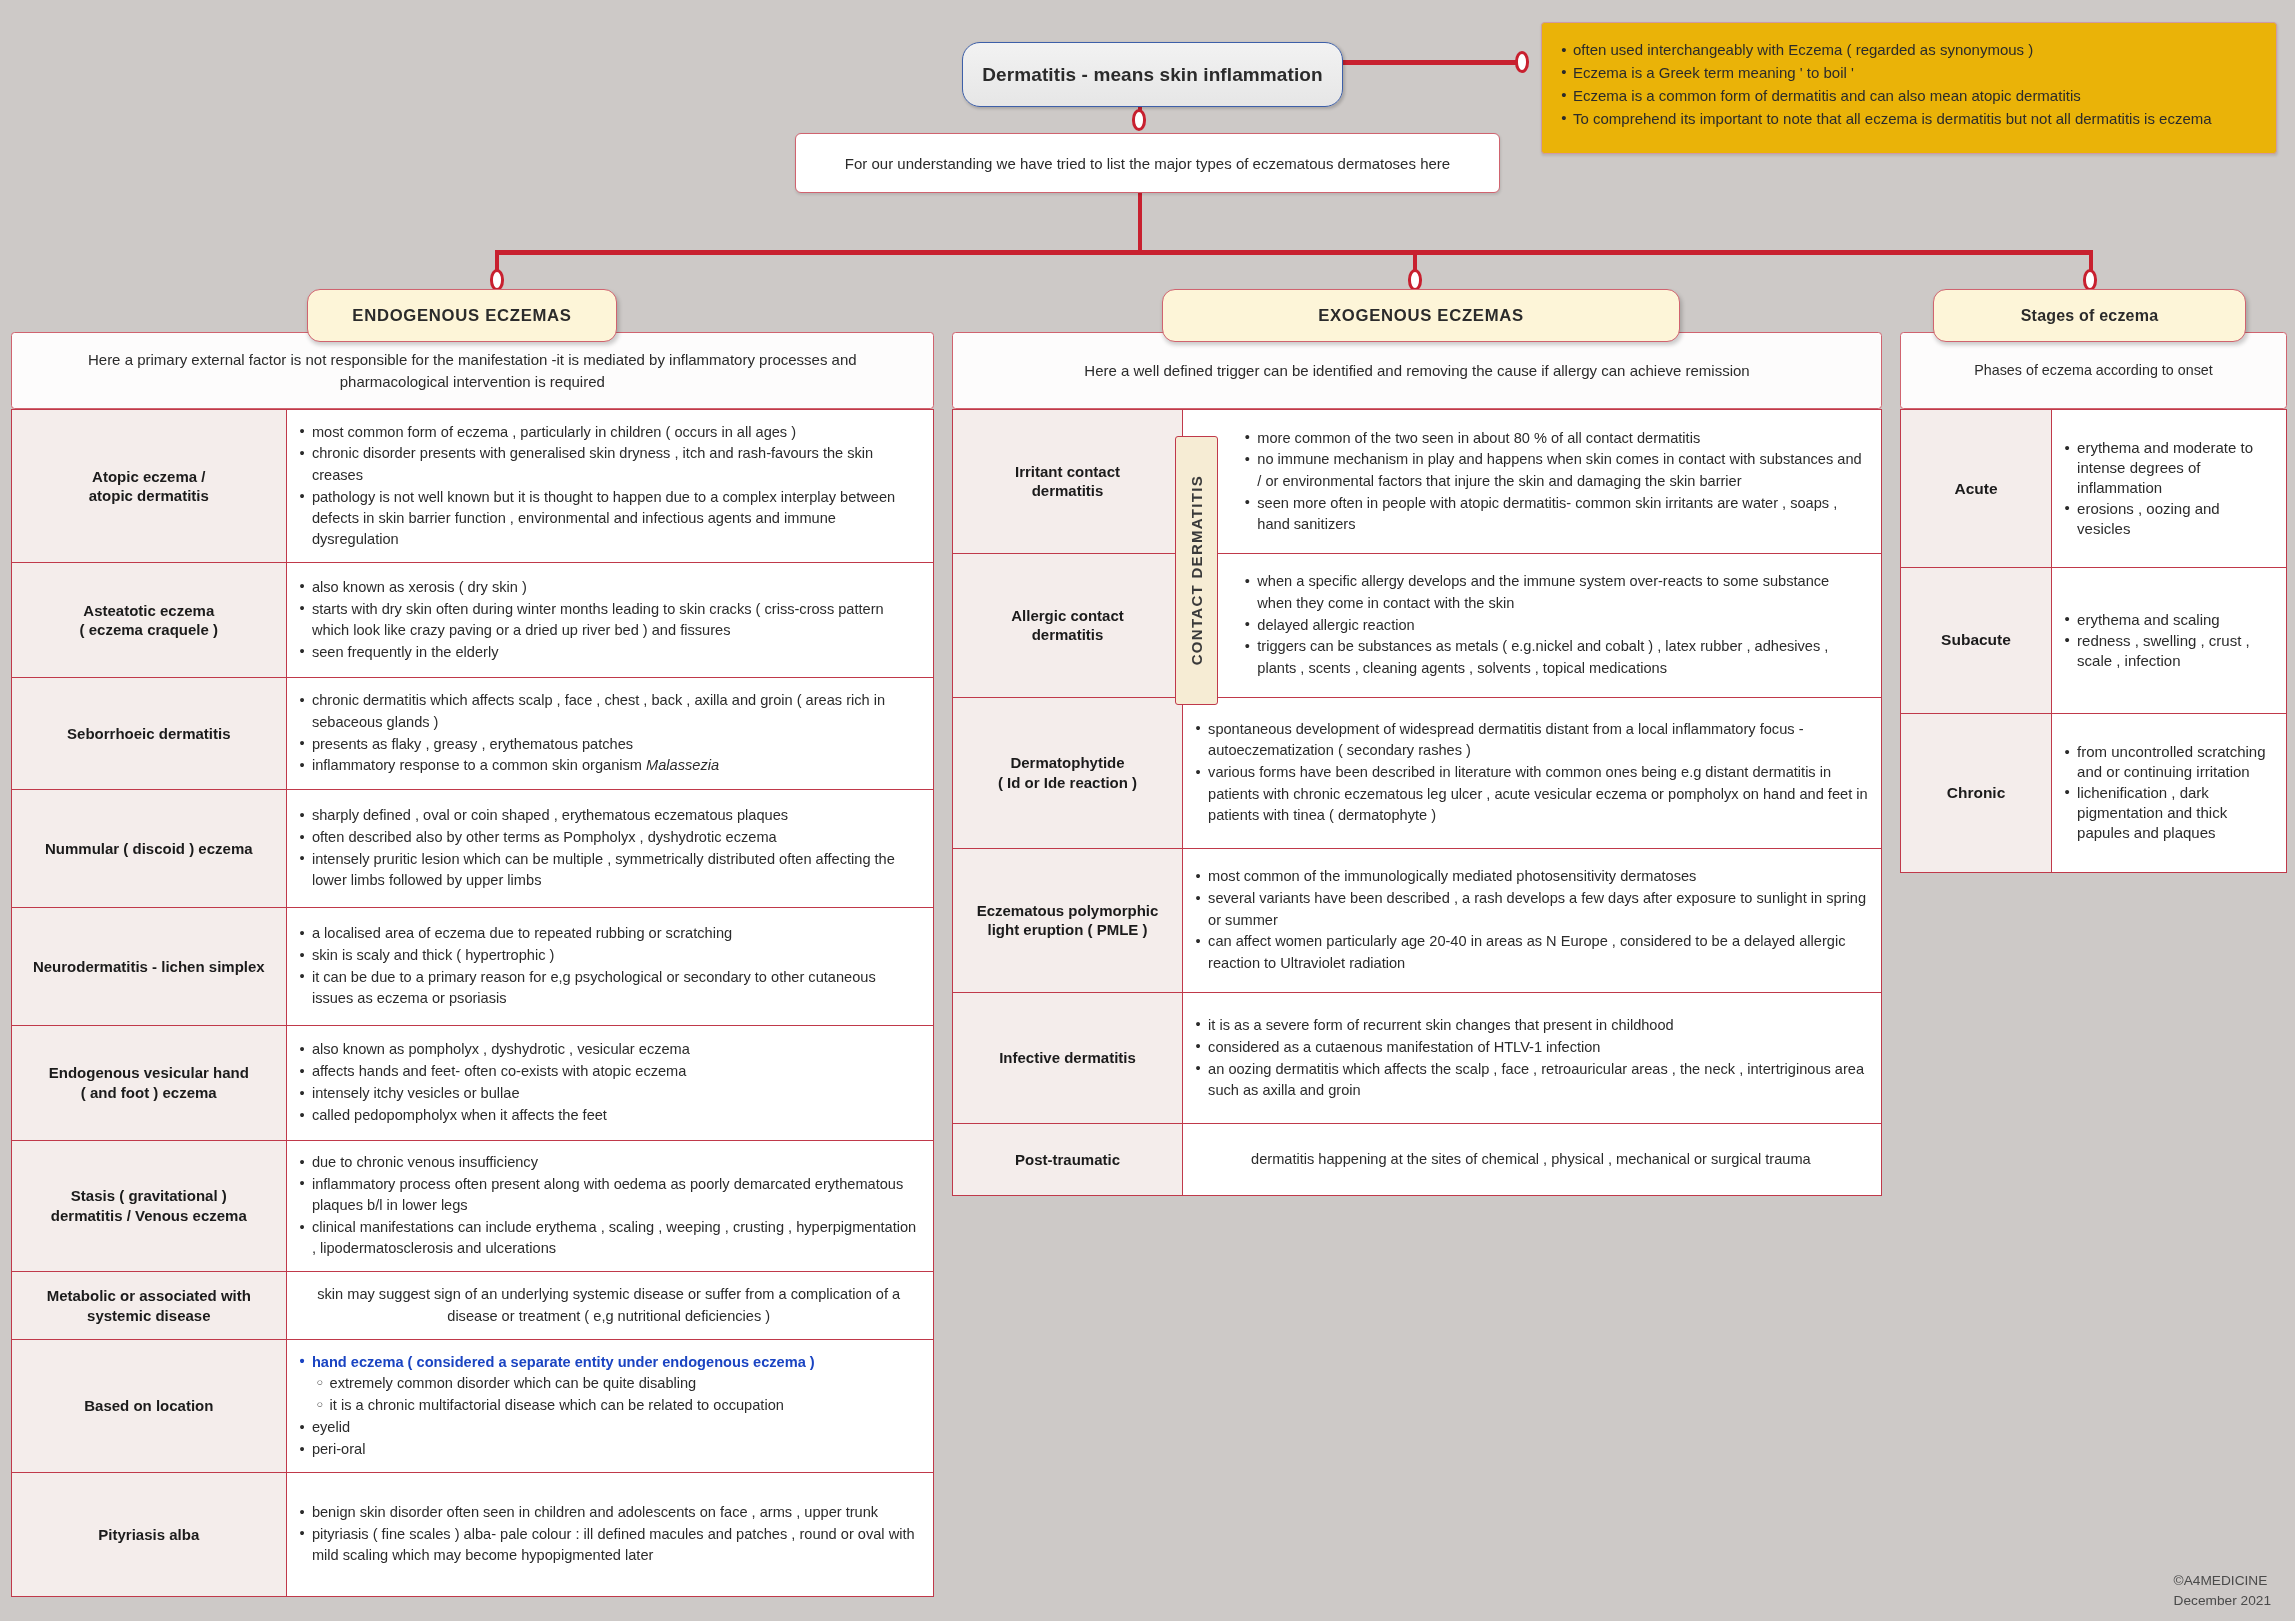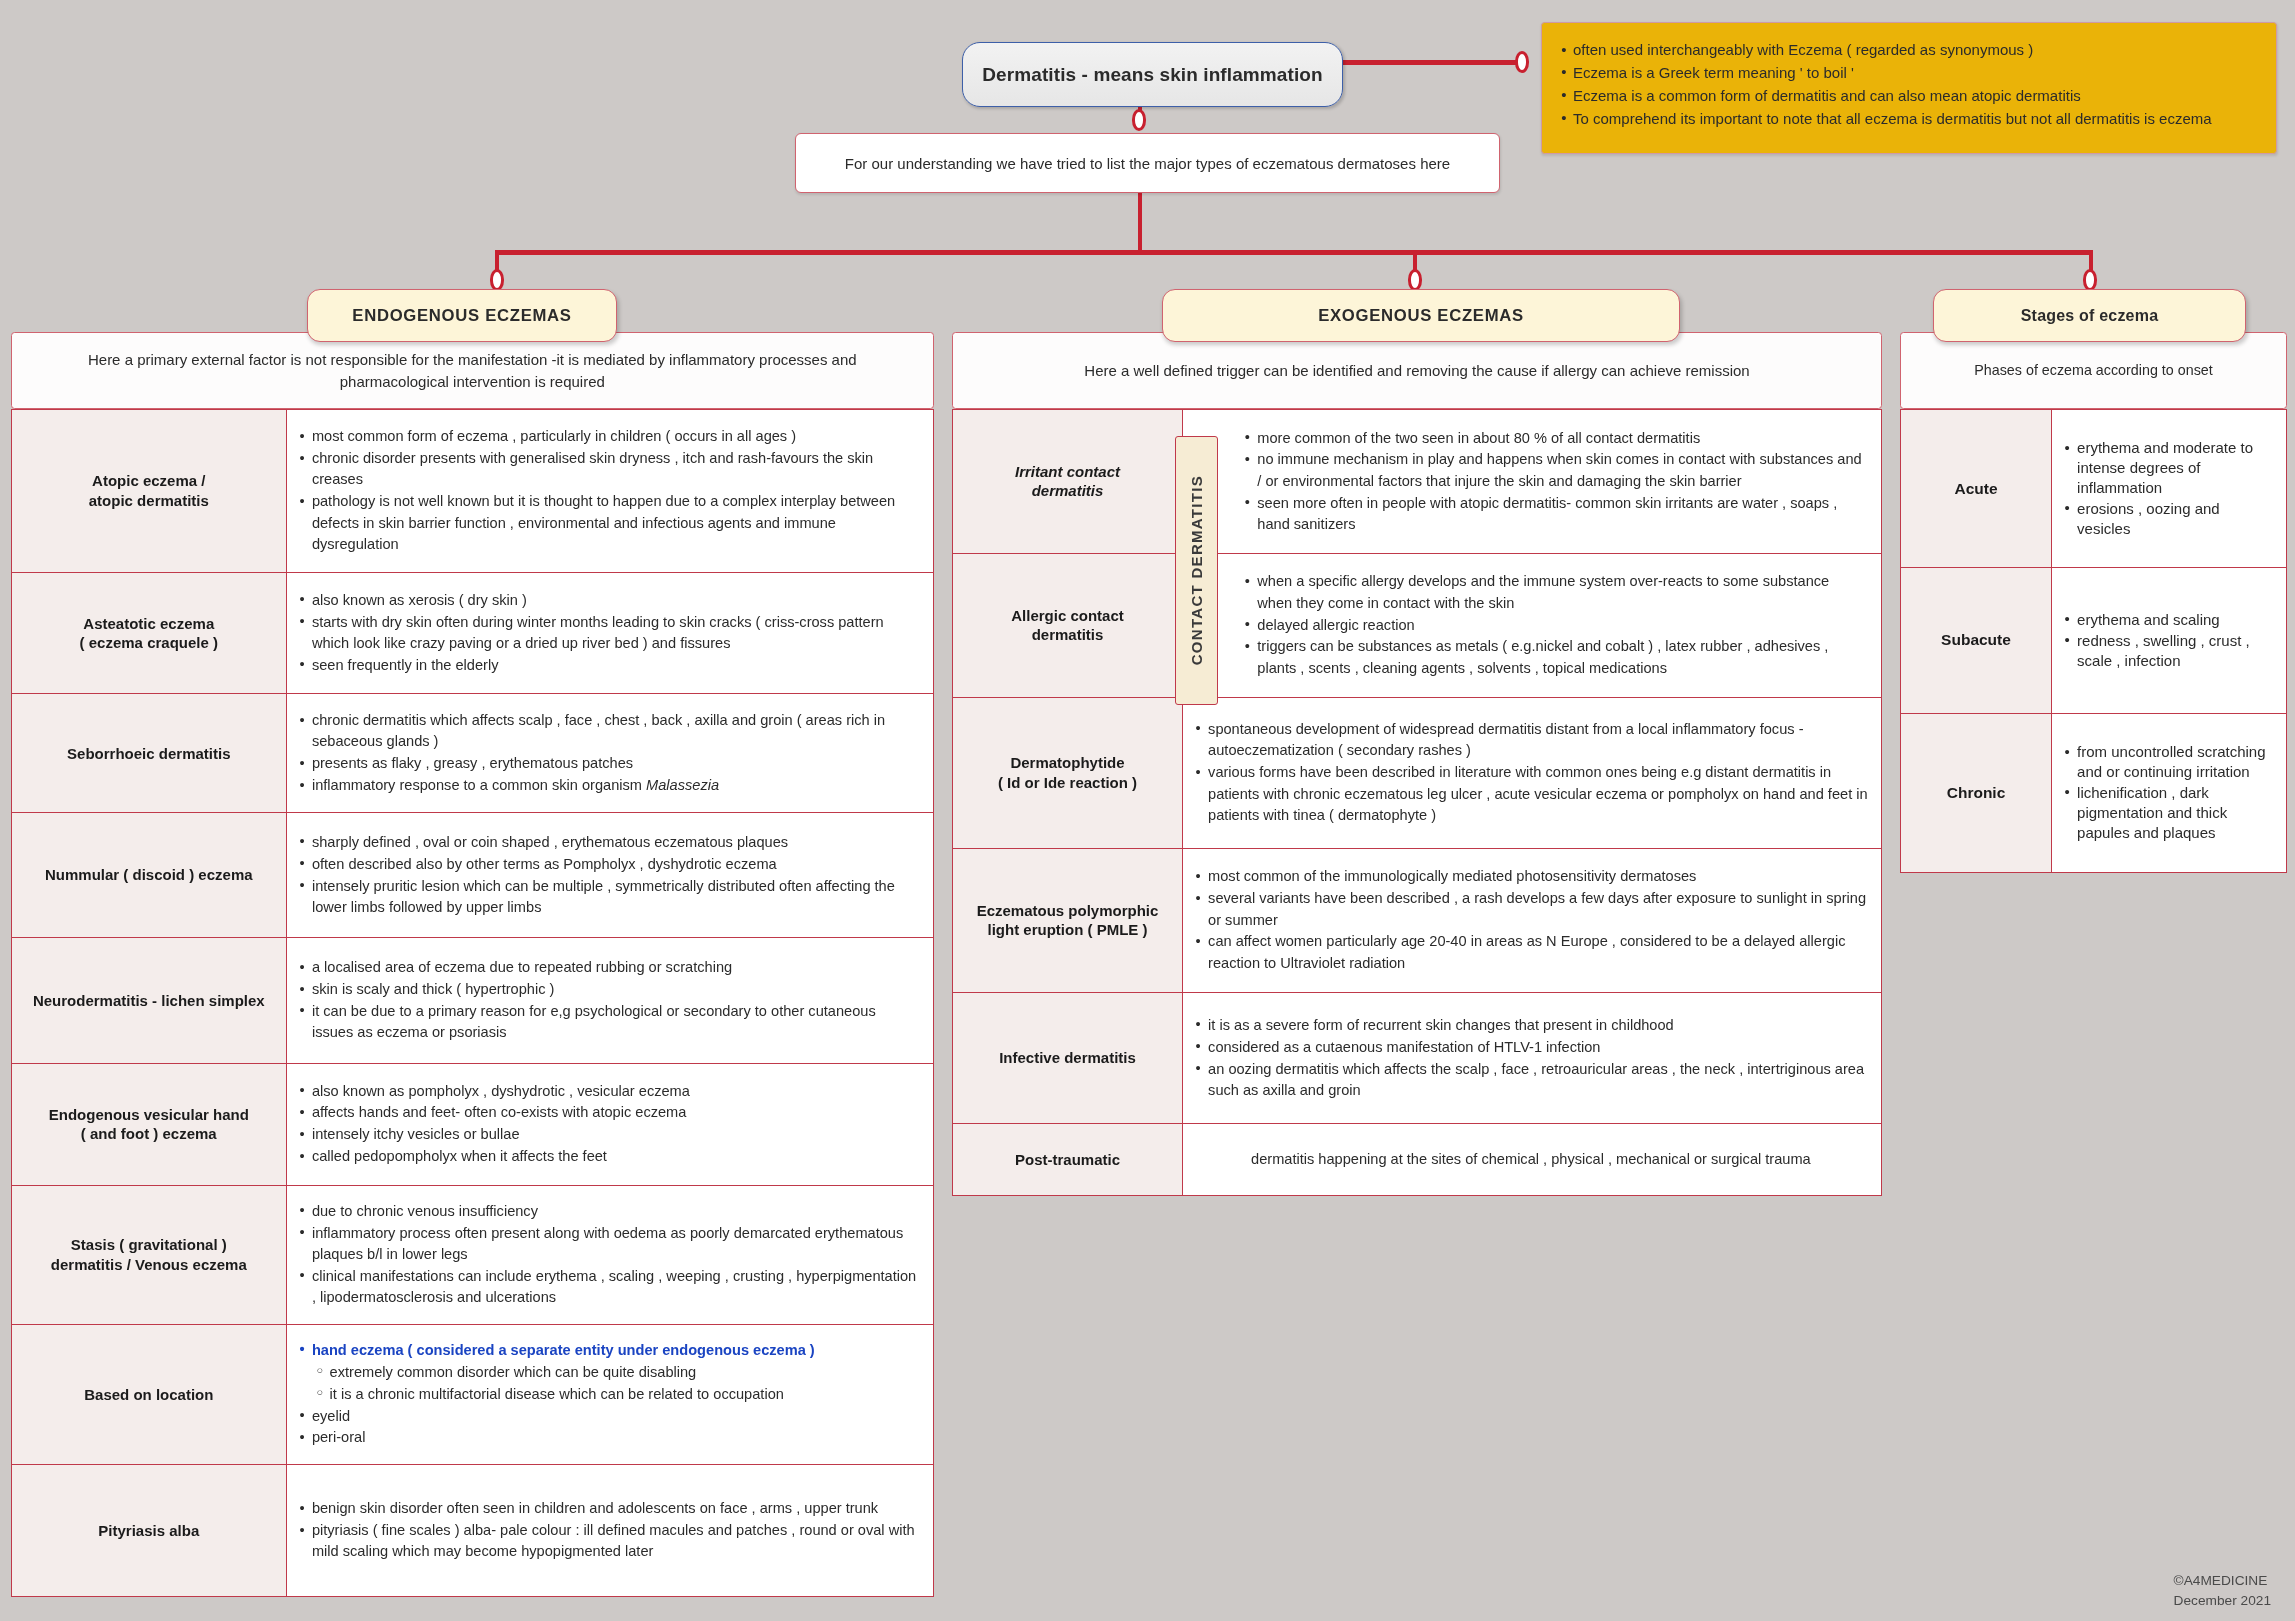--- a/index.html
+++ b/index.html
@@ -209,20 +209,27 @@
         <td class="nm" style="white-space:pre-line;">Stasis ( gravitational )
 dermatitis / Venous eczema</td>
         <td class="ds">
             <ul>
           <li>due to chronic venous insufficiency</li>
           <li>inflammatory process often present along with oedema as poorly demarcated erythematous plaques b/l in lower legs</li>
           <li>clinical manifestations can include erythema , scaling , weeping , crusting , hyperpigmentation , lipodermatosclerosis and ulcerations</li>
         </ul>
           </td>
       </tr>
+      <tr style="height:66px;">
+        <td class="nm" style="white-space:pre-line;">Metabolic or associated with
+systemic disease</td>
+        <td class="ds">
+          <p class="plain">skin may suggest sign of an underlying systemic disease or suffer from a complication of a disease or treatment ( e,g nutritional deficiencies )</p>
+        </td>
+      </tr>
       <tr style="height:120px;">
         <td class="nm">Based on location</td>
         <td class="ds">
             <ul>
           <li class="blue">hand eczema ( considered a separate entity under endogenous eczema )</li>
           <li class="sub">extremely common disorder which can be quite disabling</li>
           <li class="sub">it is a chronic multifactorial disease which can be related to occupation</li>
           <li>eyelid</li>
           <li>peri-oral</li>
         </ul>
@@ -248,21 +255,21 @@
   <span>Here a well defined trigger can be identified and removing the cause if allergy can achieve remission</span>
 </div>
 <div class="abs" style="left:952px;top:409px;width:930px;height:787px;">
   <table class="grid">
     <colgroup>
         <col style="width:230px">
         <col>
       </colgroup>
     <tbody>
       <tr style="height:117px;">
-        <td class="nm" style="white-space:pre-line;font-style:italic;">Irritant contact
+        <td class="nm" style="white-space:pre-line;">Irritant contact
 dermatitis</td>
         <td class="ds" style="padding-left:60px;">
             <ul>
           <li>more common of the two seen in about 80 % of all contact dermatitis</li>
           <li>no immune mechanism in play and happens when skin comes in contact with substances and / or environmental factors that injure the skin and damaging the skin barrier</li>
           <li>seen more often in people with atopic dermatitis- common skin irritants are water , soaps , hand sanitizers</li>
         </ul>
           </td>
       </tr>
       <tr style="height:117px;">

